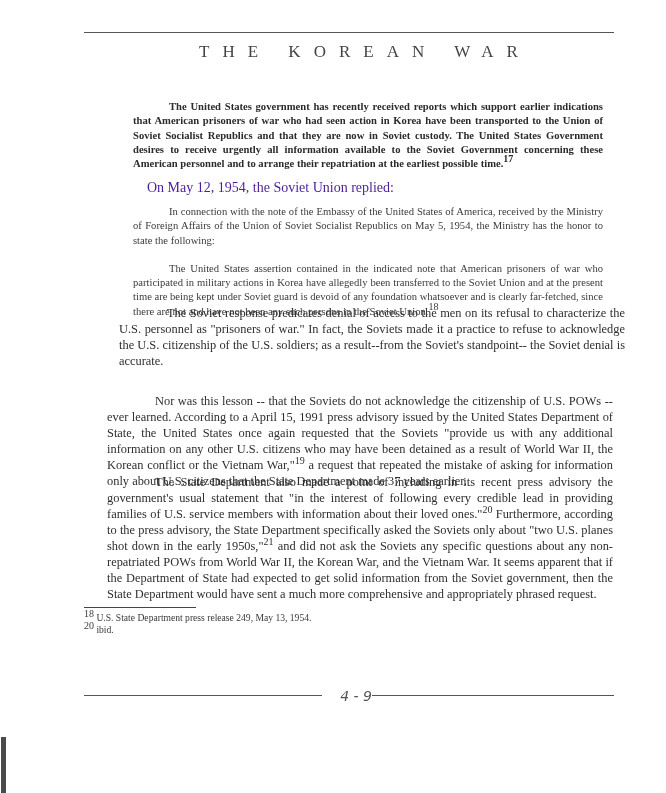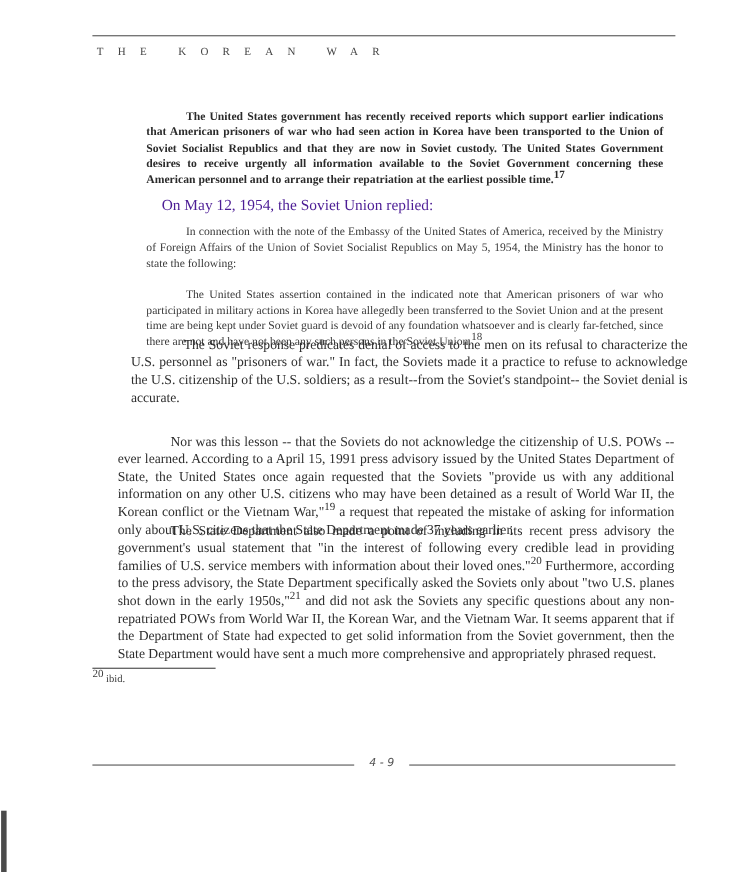--- a/index.html
+++ b/index.html
@@ -5,22 +5,22 @@
   html, body { margin: 0; padding: 0; }
   body {
     width: 666px; height: 793px; background: #ffffff; position: relative; overflow: hidden;
     font-family: "Liberation Serif", "DejaVu Serif", serif; color: #333;
   }
   .rule-top {
     position: absolute; left: 84px; top: 32px; width: 530px; height: 0;
     border-top: 1.3px solid #555;
   }
   .running-head {
-    position: absolute; left: 88px; top: 42px; width: 530px; 
-    font-size: 10px; letter-spacing: 13px; color: #444;
+    position: absolute; left: 100px; top: 42px; width: 530px; text-align: center;
+    font-size: 17px; letter-spacing: 13px; color: #444;
   }
   .blockquote {
     position: absolute; left: 133px; width: 470px;
     font-size: 10.6px; line-height: 14.3px; color: #2b2b2b; text-align: justify;
     font-weight: bold;
   }
   .blockquote.light { font-weight: normal; color: #3a3a3a; }
   .indent { text-indent: 36px; margin: 0; }
   .lead {
     position: absolute; left: 147px; top: 180px; font-size: 14px; color: #4c1d95;
@@ -38,22 +38,22 @@
     position: absolute; left: 84px; top: 612px; width: 530px;
     font-size: 9.6px; line-height: 12.2px; color: #3a3a3a;
   }
   .footnotes div { text-align: justify; }
   .page-footer {
     position: absolute; left: 84px; top: 688px; width: 530px; height: 16px;
   }
   .page-footer .line-left { position: absolute; left: 0; top: 7px; width: 238px; border-top: 1.3px solid #555; }
   .page-footer .line-right { position: absolute; left: 288px; top: 7px; width: 242px; border-top: 1.3px solid #555; }
   .page-footer .num {
-    position: absolute; left: 238px; width: 50px; top: 0; text-align: center;
-    font-family: "DejaVu Sans", sans-serif; font-style: italic; font-size: 10px; color: #555;
+    position: absolute; left: 238px; width: 50px; top: 0; text-align: right;
+    font-family: "DejaVu Sans", sans-serif; font-style: italic; font-size: 14px; color: #555;
   }
   .binding-mark {
     position: absolute; left: 1px; top: 737px; width: 5px; height: 56px; background: #4a4a4a;
   }
 </style>
 </head>
 <body>
 
 <div class="rule-top"></div>
 <div class="running-head">THE KOREAN WAR</div>
@@ -76,20 +76,21 @@
 <div class="body-para" style="top:393px;">
   <p><span>Nor was this lesson -- that the Soviets do not acknowledge the citizenship of U.S. POWs -- ever learned.  According to a April 15, 1991 press advisory issued by the United States Department of State, the United States once again requested that the Soviets "provide us with any additional information on any other U.S. citizens who may have been detained as a result of World War II, the Korean conflict or the Vietnam War,"</span><sup>19</sup><span> a request that repeated  the mistake of asking for information only about U.S. citizens that the State Department made 37 years earlier.</span></p>
 </div>
 
 <div class="body-para" style="top:474px;">
   <p><span>The State Department also made a point of including in its recent press advisory the government's usual statement that "in the interest of following every credible lead in providing families of U.S. service members with information about their loved ones."</span><sup>20</sup><span>  Furthermore, according to the press advisory, the State Department specifically asked the Soviets only about "two U.S. planes shot down in the early 1950s,"</span><sup>21</sup><span> and did not ask the Soviets any specific questions about any non-repatriated POWs from World War II, the Korean War, and the Vietnam War.  It seems apparent that if the Department of State had expected to get solid information from the Soviet government, then the State Department would have sent a much more comprehensive and appropriately phrased request.</span></p>
 </div>
 
 <div class="fn-rule"></div>
 <div class="footnotes">
+  <div><sup>18</sup><span> U.S. State Department press release 249, May 13, 1954.</span></div>
   <div><sup>20</sup><span> ibid.</span></div>
 </div>
 
 <div class="page-footer">
   <div class="line-left"></div>
   <div class="num">4 - 9</div>
   <div class="line-right"></div>
 </div>
 
 <div class="binding-mark"></div>

